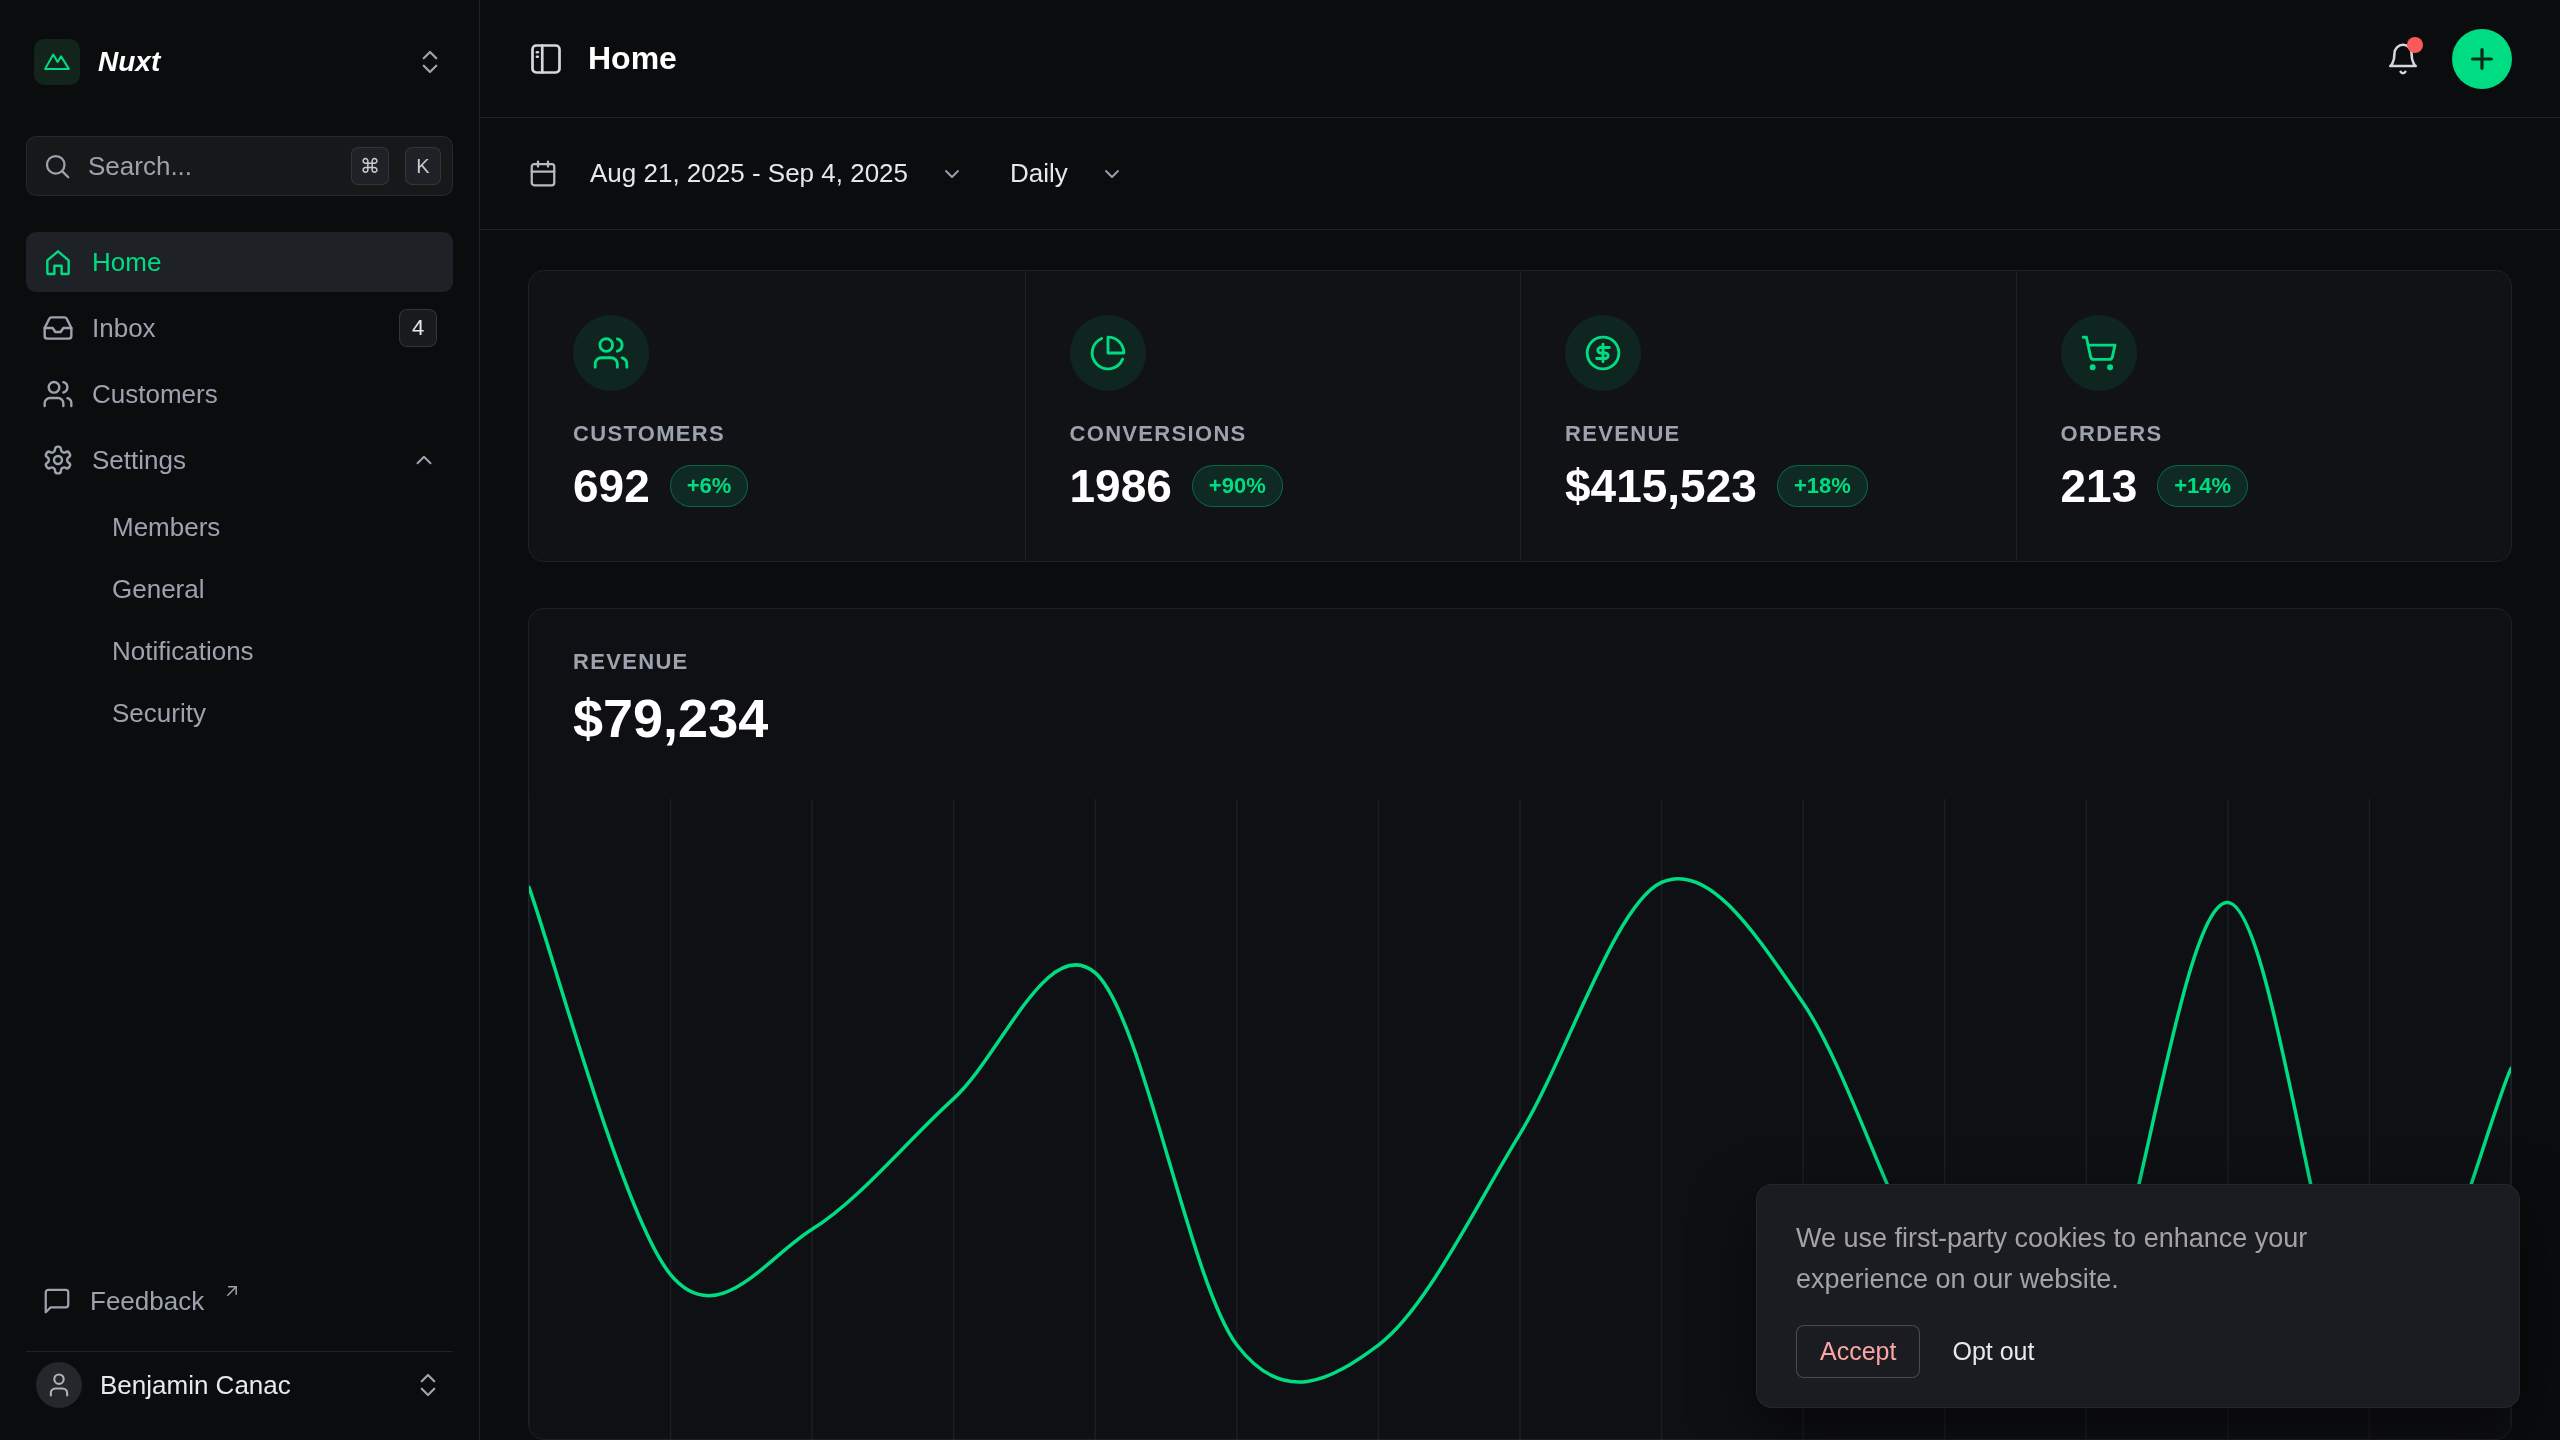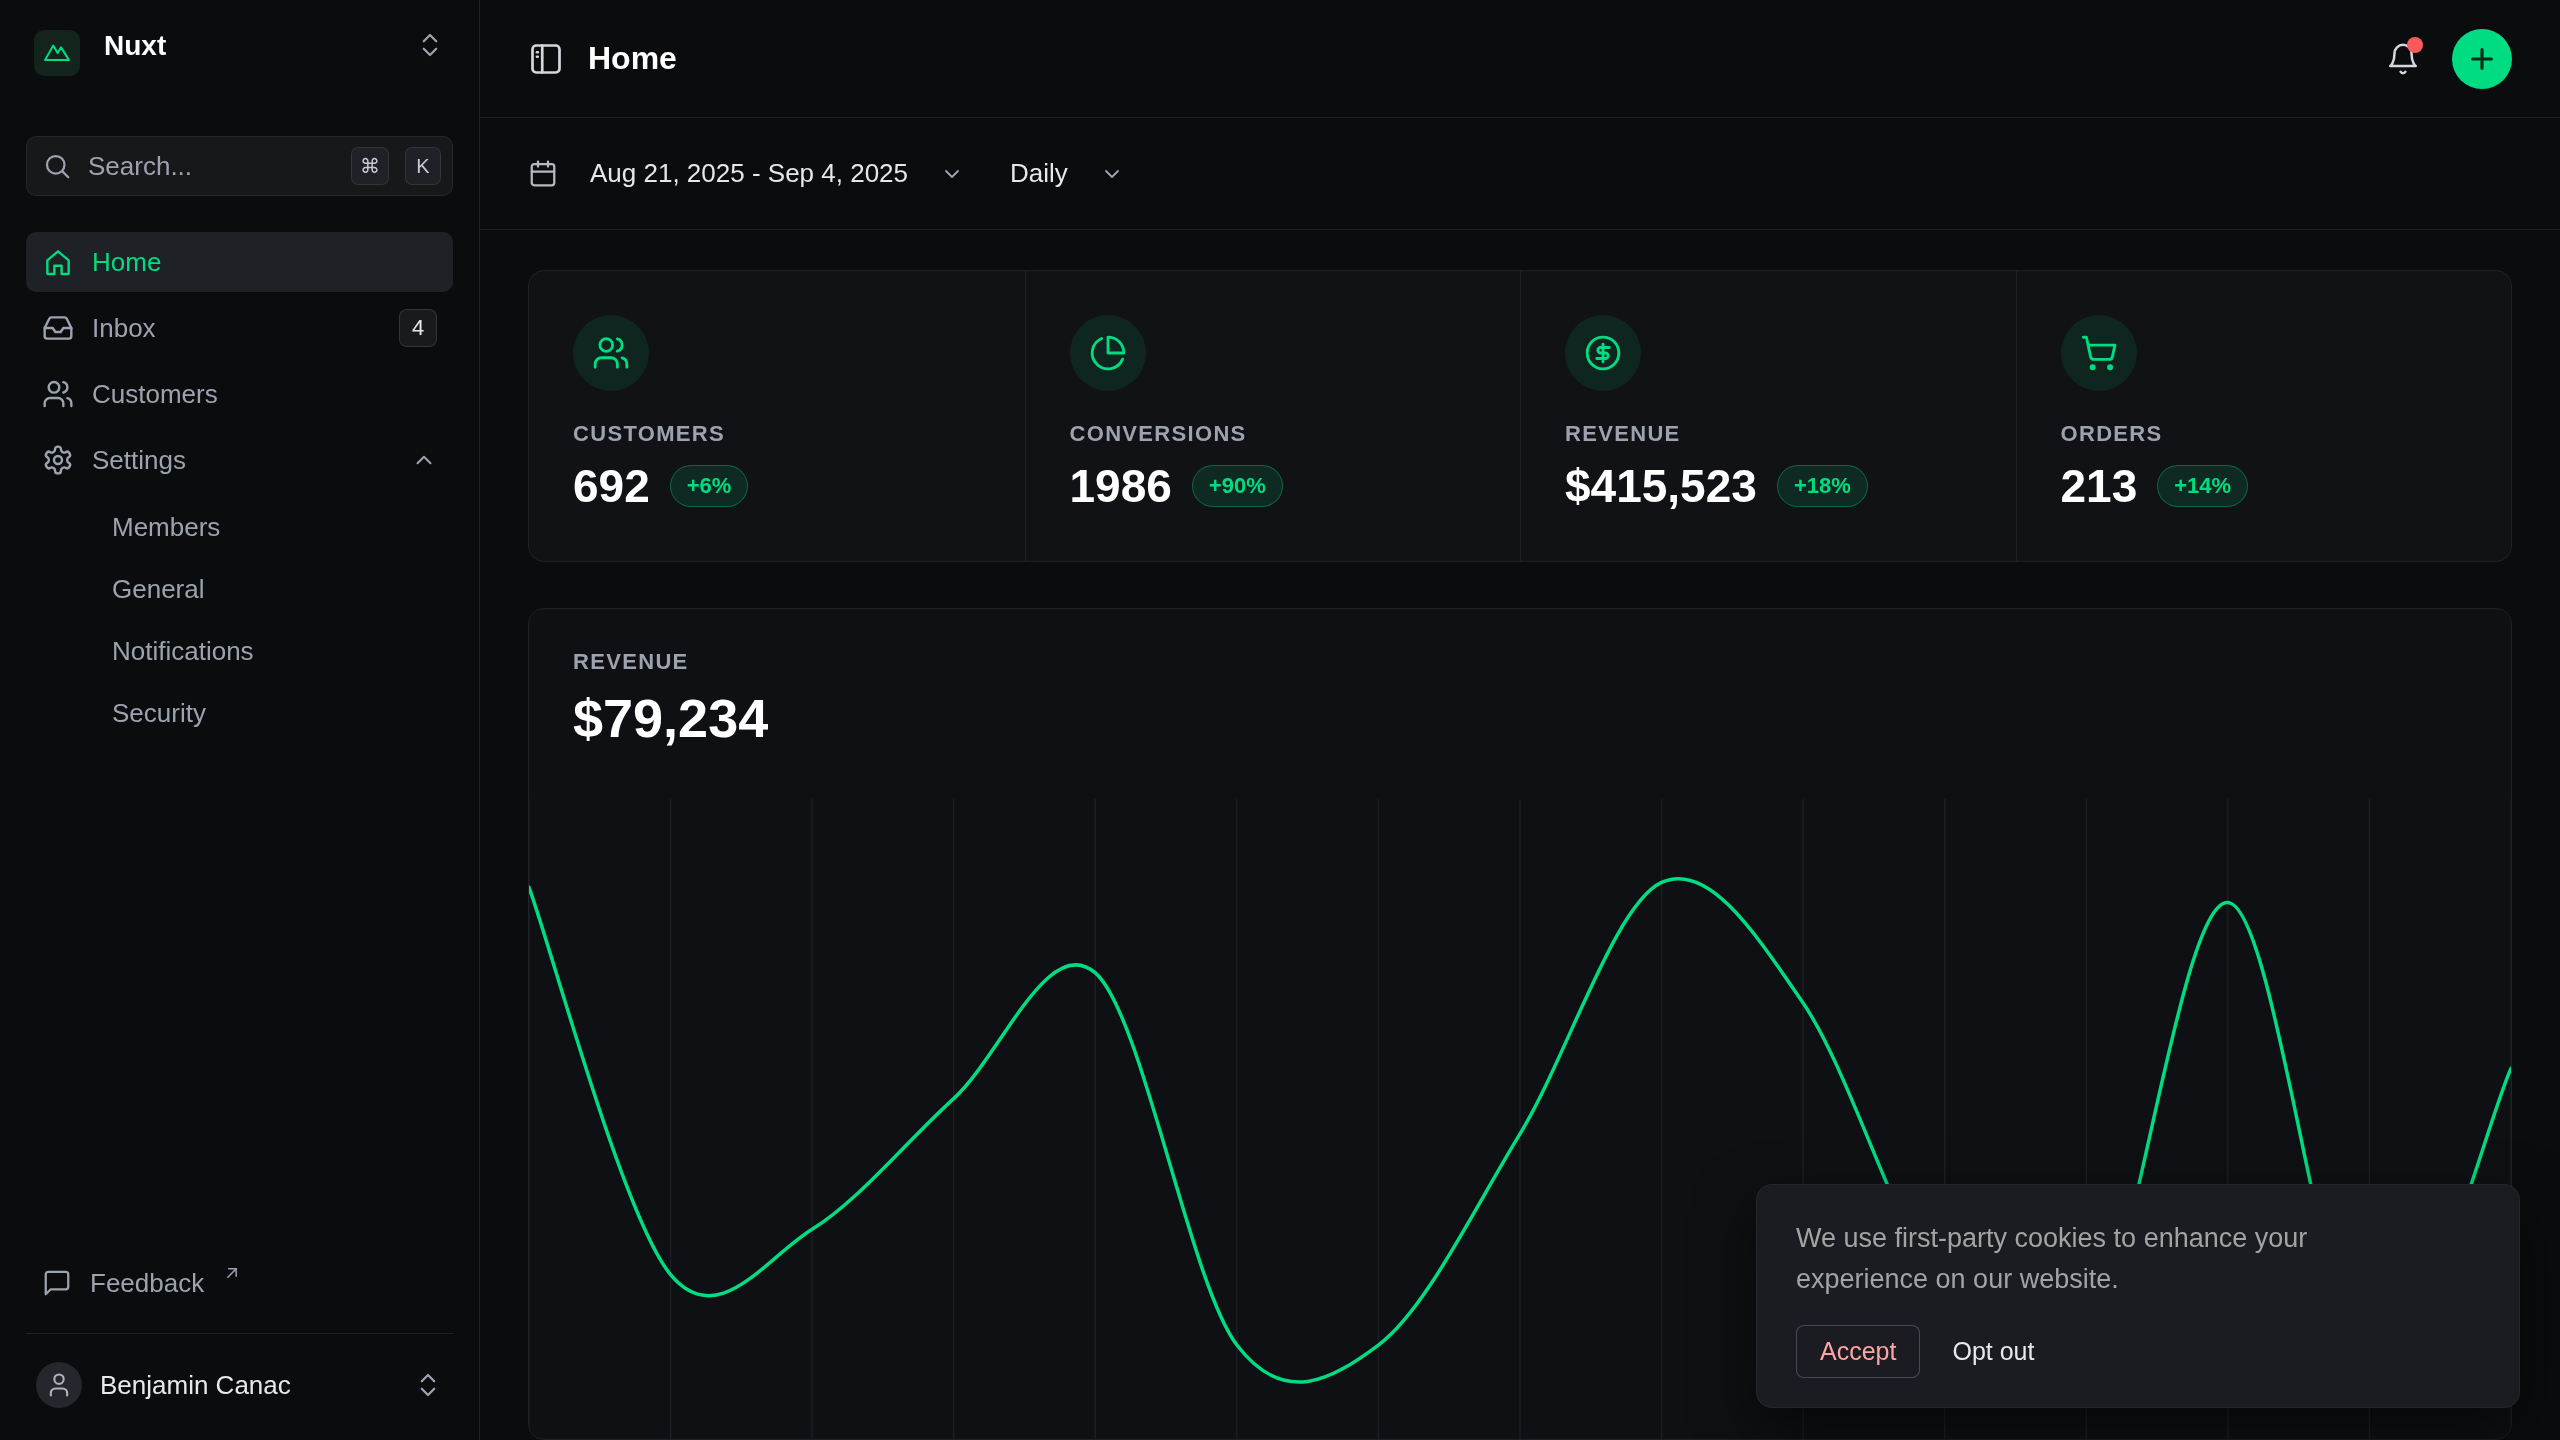--- a/index.html
+++ b/index.html
@@ -4,21 +4,21 @@
 <style>
   * { margin:0; padding:0; box-sizing:border-box; }
   html,body { width:2560px; height:1440px; overflow:hidden; background:#0b0c0e; }
   body { font-family:"Liberation Sans", sans-serif; color:#f4f4f5; font-size:26px; }
   button { font-family:inherit; }
 
   .app { display:flex; width:100%; height:100%; }
 
   
   .sidebar { width:480px; min-width:480px; border-right:1px solid #1f2126; display:flex; flex-direction:column; padding:30px 26px 22px; background:#0b0c0e; }
-  .brand-row { display:flex; gap:24px; padding:0 8px; height:64px; border-radius:10px; cursor:pointer; }
+  .brand-row { display:flex; align-items:center; gap:18px; padding:0 8px; height:64px; border-radius:10px; cursor:pointer;font-style:italic; }
   .logo-tile { width:46px; height:46px; border-radius:10px; background:#13241c; display:grid; place-items:center; }
   .brand-name { font-size:28px; font-weight:700; color:#ffffff; }
   .ml-auto { margin-left:auto; }
   .muted-ic { color:#9ca3af; }
 
   svg.ic { stroke:currentColor; fill:none; stroke-width:1.8; stroke-linecap:round; stroke-linejoin:round; flex:none; }
 
   .search-box { margin-top:42px; height:60px; border-radius:10px; background:rgba(255,255,255,0.05);
     box-shadow:inset 0 0 0 1px rgba(255,255,255,0.07); display:flex; align-items:center; gap:16px; padding:0 12px 0 16px; cursor:text; }
   .search-box input { flex:1; min-width:0; background:none; border:none; outline:none; color:#e5e7eb; font:inherit; font-size:26px; }
@@ -35,21 +35,21 @@
     box-shadow:inset 0 0 0 1px rgba(255,255,255,0.12); color:#e5e7eb; font-size:22px; display:grid; place-items:center; }
   .nav-sub { display:flex; flex-direction:column; gap:4px; margin-top:2px; }
   .nav-sub-item { height:58px; display:flex; align-items:center; padding-left:86px; border-radius:10px; color:#9ca3af; font-size:26px; cursor:pointer; }
 
   .spacer { flex:1; }
 
   .side-foot { display:flex; flex-direction:column; gap:8px; }
   .foot-item { display:flex; align-items:flex-start; gap:18px; height:56px; padding:0 16px; border-radius:10px; color:#9ca3af; font-size:26px; cursor:pointer; align-items:center; }
   .ext-arrow { width:20px; height:20px; transform:translateY(-10px); }
 
-  .user-section { margin-top:22px; border-top:1px solid #1f2126; padding-top:18px; }
+  .user-section { margin-top:22px; border-top:1px solid #1f2126; }
   .user-row { display:flex; align-items:center; gap:18px; height:66px; padding:0 10px; border-radius:10px; cursor:pointer; }
   .avatar { width:46px; height:46px; border-radius:50%; background:#26272c; display:grid; place-items:center; color:#aeb2ba; overflow:hidden; }
   .user-name { color:#e8e9ec; font-weight:500; font-size:26px; }
 
   
   .main { flex:1; display:flex; flex-direction:column; min-width:0; }
   .topbar { height:118px; min-height:118px; border-bottom:1px solid #1f2126; display:flex; align-items:center; padding:0 48px; gap:24px; }
   .panel-btn { background:none; border:none; color:#d4d8de; display:grid; place-items:center; cursor:pointer; }
   .page-title { font-size:32px; font-weight:700; color:#ffffff; }
   .top-actions { margin-left:auto; display:flex; align-items:center; gap:32px; }

